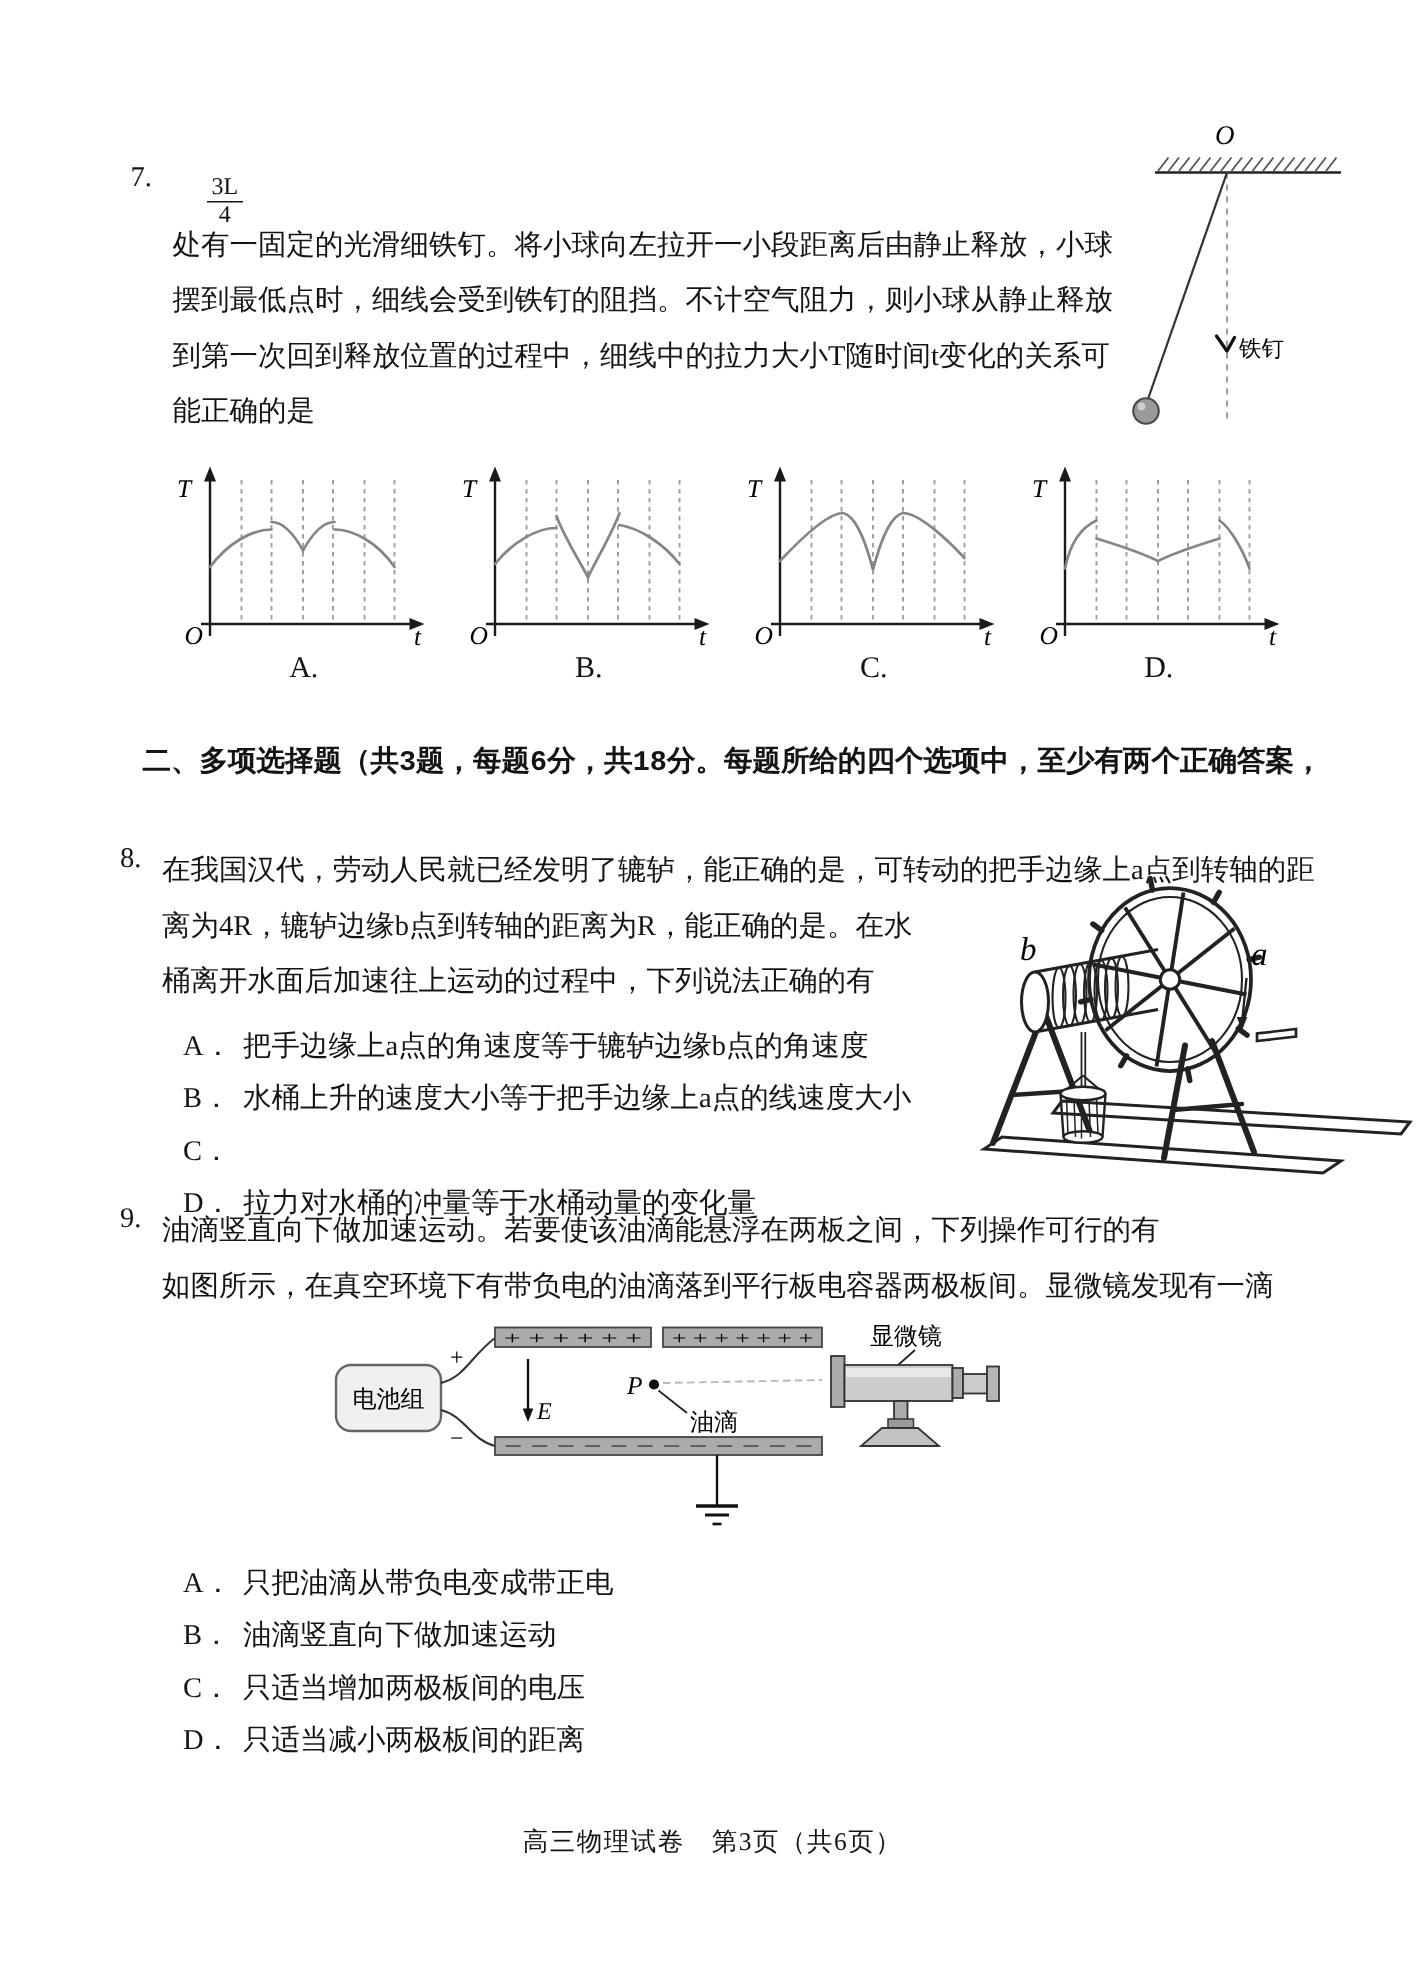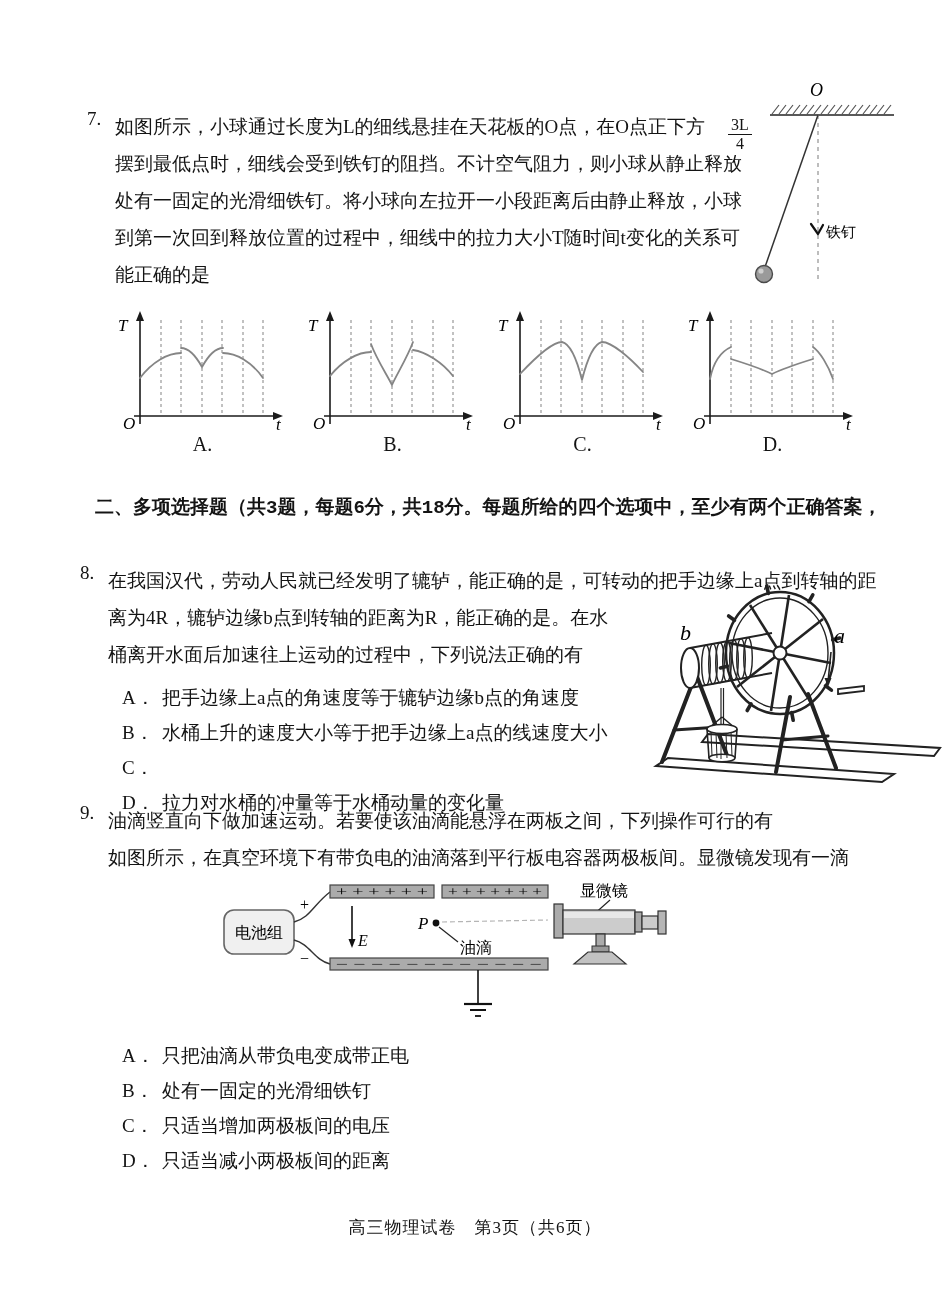--- a/index.html
+++ b/index.html
@@ -29,24 +29,24 @@
 </head>
 <body>
 
 <div class="page">
 
   <div class="abs qblock" style="left:87px;top:108px;width:680px;">
     <div class="qrow">
       <span class="qnum">7.</span>
       <div>
         <div class="qline">
-          <span>如图所示，小球通过长度为L的细线悬挂在天花板的O点，在O点正下方</span><span class="frac"><span class="num">3L</span><span class="den">4</span></span>
+          <span class="frac"><span class="num">3L</span><span class="den">4</span></span>
         </div>
+        <div class="qline">处有一固定的光滑细铁钉。将小球向左拉开一小段距离后由静止释放，小球</div>
         <div class="qline">摆到最低点时，细线会受到铁钉的阻挡。不计空气阻力，则小球从静止释放</div>
-        <div class="qline">处有一固定的光滑细铁钉。将小球向左拉开一小段距离后由静止释放，小球</div>
         <div class="qline">到第一次回到释放位置的过程中，细线中的拉力大小T随时间t变化的关系可</div>
         <div class="qline">能正确的是</div>
       </div>
     </div>
   </div>
 
   <svg class="abs" style="left:748px;top:78px;" width="180" height="218" viewBox="0 0 180 218">
     <text x="62" y="18" font-size="18" font-style="italic">O</text>
     <path d="M24,36 l7,-9 M31,36 l7,-9 M38,36 l7,-9 M45,36 l7,-9 M52,36 l7,-9 M59,36 l7,-9 M66,36 l7,-9 M73,36 l7,-9 M80,36 l7,-9 M87,36 l7,-9 M94,36 l7,-9 M101,36 l7,-9 M108,36 l7,-9 M115,36 l7,-9 M122,36 l7,-9 M129,36 l7,-9 M136,36 l7,-9" stroke="#555" stroke-width="1.2"></path>
     <line x1="22" y1="37" x2="146" y2="37" stroke="#222" stroke-width="1.6"></line>
@@ -327,21 +327,21 @@
     </g>
   </svg>
 
   <div class="abs qblock opts" style="left:122px;top:1038px;width:600px;">
     <div class="opt">
       <span class="opt-label">A．</span>
       <span>只把油滴从带负电变成带正电</span>
     </div>
     <div class="opt">
       <span class="opt-label">B．</span>
-      <span>处有一固定的光滑细铁钉</span>
+      <span>油滴竖直向下做加速运动</span>
     </div>
     <div class="opt">
       <span class="opt-label">C．</span>
       <span>只适当增加两极板间的电压</span>
     </div>
     <div class="opt">
       <span class="opt-label">D．</span>
       <span>只适当减小两极板间的距离</span>
     </div>
   </div>

